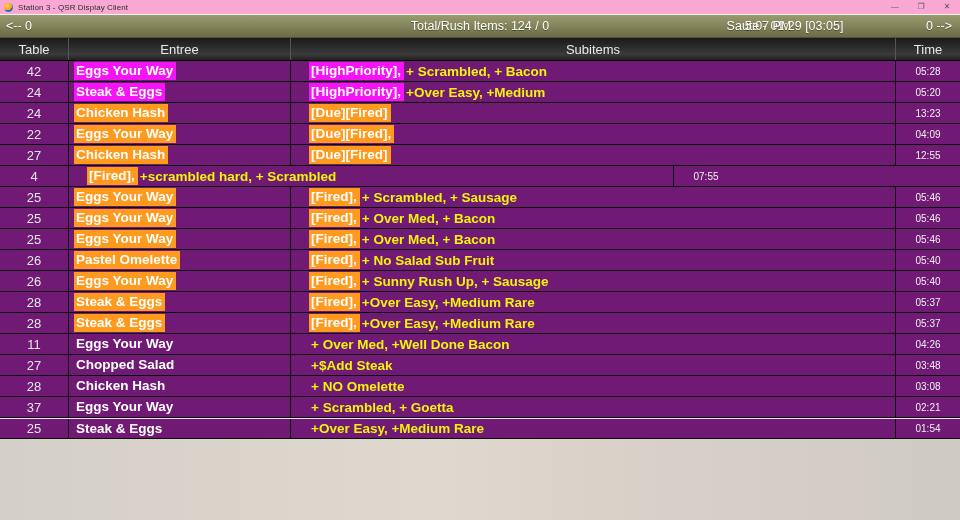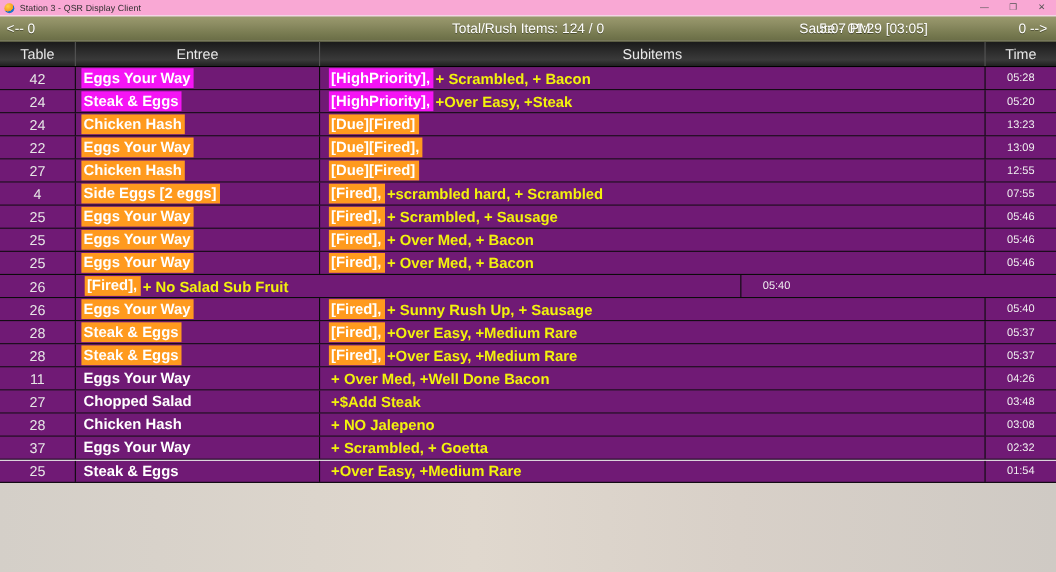--- a/index.html
+++ b/index.html
@@ -128,21 +128,21 @@
     justify-content: center;
     color: #e6e6e6;
     font-size: 13px;
   }
   .cell.c-time {
     justify-content: center;
     color: #f0f0f0;
     font-size: 10px;
   }
   .cell.c-entree { padding-left: 5px; }
-  .cell.c-sub    { padding-left: 8px; }
+  .cell.c-sub    { padding-left: 18px; }
 
   .ent-text {
     font-size: 13.5px;
     font-weight: bold;
     line-height: 15px;
     padding: 1px 3px 2px 2px;
     white-space: nowrap;
   }
   .sub-wrap {
     display: flex;
@@ -213,21 +213,21 @@
         <div class="cell c-time">05:28</div>
       </div>
       <div class="row">
         <div class="cell c-table">24</div>
         <div class="cell c-entree">
           <span class="ent-text hl-magenta">Steak &amp; Eggs</span>
         </div>
         <div class="cell c-sub">
           <div class="sub-wrap">
             <span class="sub-tag hl-magenta">[HighPriority],</span>
-            <span class="sub-text">+Over Easy, +Steak</span>
+            <span class="sub-text">+Over Easy, +Medium</span>
           </div>
         </div>
         <div class="cell c-time">05:20</div>
       </div>
       <div class="row">
         <div class="cell c-table">24</div>
         <div class="cell c-entree">
           <span class="ent-text hl-orange">Chicken Hash</span>
         </div>
         <div class="cell c-sub">
@@ -240,39 +240,36 @@
       <div class="row">
         <div class="cell c-table">22</div>
         <div class="cell c-entree">
           <span class="ent-text hl-orange">Eggs Your Way</span>
         </div>
         <div class="cell c-sub">
           <div class="sub-wrap">
             <span class="sub-tag hl-orange">[Due][Fired],</span>
           </div>
         </div>
-        <div class="cell c-time">13:09</div>
+        <div class="cell c-time">04:09</div>
       </div>
       <div class="row">
         <div class="cell c-table">27</div>
         <div class="cell c-entree">
           <span class="ent-text hl-orange">Chicken Hash</span>
         </div>
         <div class="cell c-sub">
           <div class="sub-wrap">
             <span class="sub-tag hl-orange">[Due][Fired]</span>
           </div>
         </div>
         <div class="cell c-time">12:55</div>
       </div>
       <div class="row">
         <div class="cell c-table">4</div>
-        <div class="cell c-entree">
-          <span class="ent-text hl-orange">Side Eggs [2 eggs]</span>
-        </div>
         <div class="cell c-sub">
           <div class="sub-wrap">
             <span class="sub-tag hl-orange">[Fired],</span>
             <span class="sub-text">+scrambled hard, + Scrambled</span>
           </div>
         </div>
         <div class="cell c-time">07:55</div>
       </div>
       <div class="row">
         <div class="cell c-table">25</div>
@@ -308,20 +305,23 @@
         <div class="cell c-sub">
           <div class="sub-wrap">
             <span class="sub-tag hl-orange">[Fired],</span>
             <span class="sub-text">+ Over Med, + Bacon</span>
           </div>
         </div>
         <div class="cell c-time">05:46</div>
       </div>
       <div class="row">
         <div class="cell c-table">26</div>
+        <div class="cell c-entree">
+          <span class="ent-text hl-orange">Pastel Omelette</span>
+        </div>
         <div class="cell c-sub">
           <div class="sub-wrap">
             <span class="sub-tag hl-orange">[Fired],</span>
             <span class="sub-text">+ No Salad Sub Fruit</span>
           </div>
         </div>
         <div class="cell c-time">05:40</div>
       </div>
       <div class="row">
         <div class="cell c-table">26</div>
@@ -386,36 +386,36 @@
         </div>
         <div class="cell c-time">03:48</div>
       </div>
       <div class="row">
         <div class="cell c-table">28</div>
         <div class="cell c-entree">
           <span class="ent-text hl-none">Chicken Hash</span>
         </div>
         <div class="cell c-sub">
           <div class="sub-wrap">
-            <span class="sub-text">+ NO Jalepeno</span>
+            <span class="sub-text">+ NO Omelette</span>
           </div>
         </div>
         <div class="cell c-time">03:08</div>
       </div>
       <div class="row">
         <div class="cell c-table">37</div>
         <div class="cell c-entree">
           <span class="ent-text hl-none">Eggs Your Way</span>
         </div>
         <div class="cell c-sub">
           <div class="sub-wrap">
             <span class="sub-text">+ Scrambled, + Goetta</span>
           </div>
         </div>
-        <div class="cell c-time">02:32</div>
+        <div class="cell c-time">02:21</div>
       </div>
       <div class="row last-row">
         <div class="cell c-table">25</div>
         <div class="cell c-entree">
           <span class="ent-text hl-none">Steak &amp; Eggs</span>
         </div>
         <div class="cell c-sub">
           <div class="sub-wrap">
             <span class="sub-text">+Over Easy, +Medium Rare</span>
           </div>

